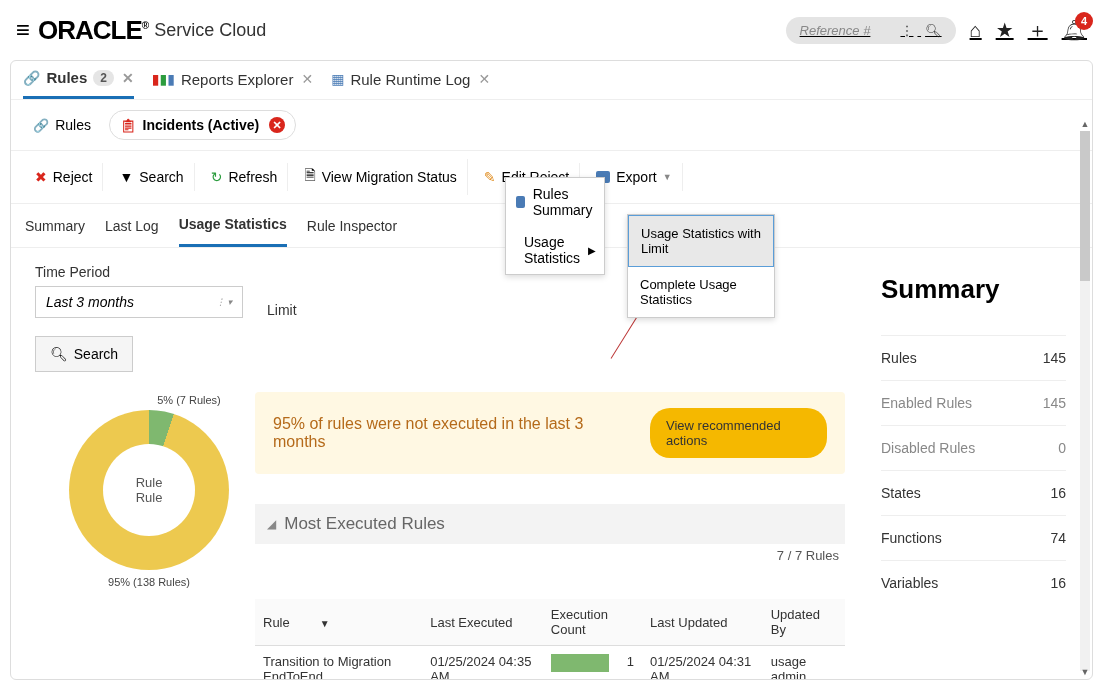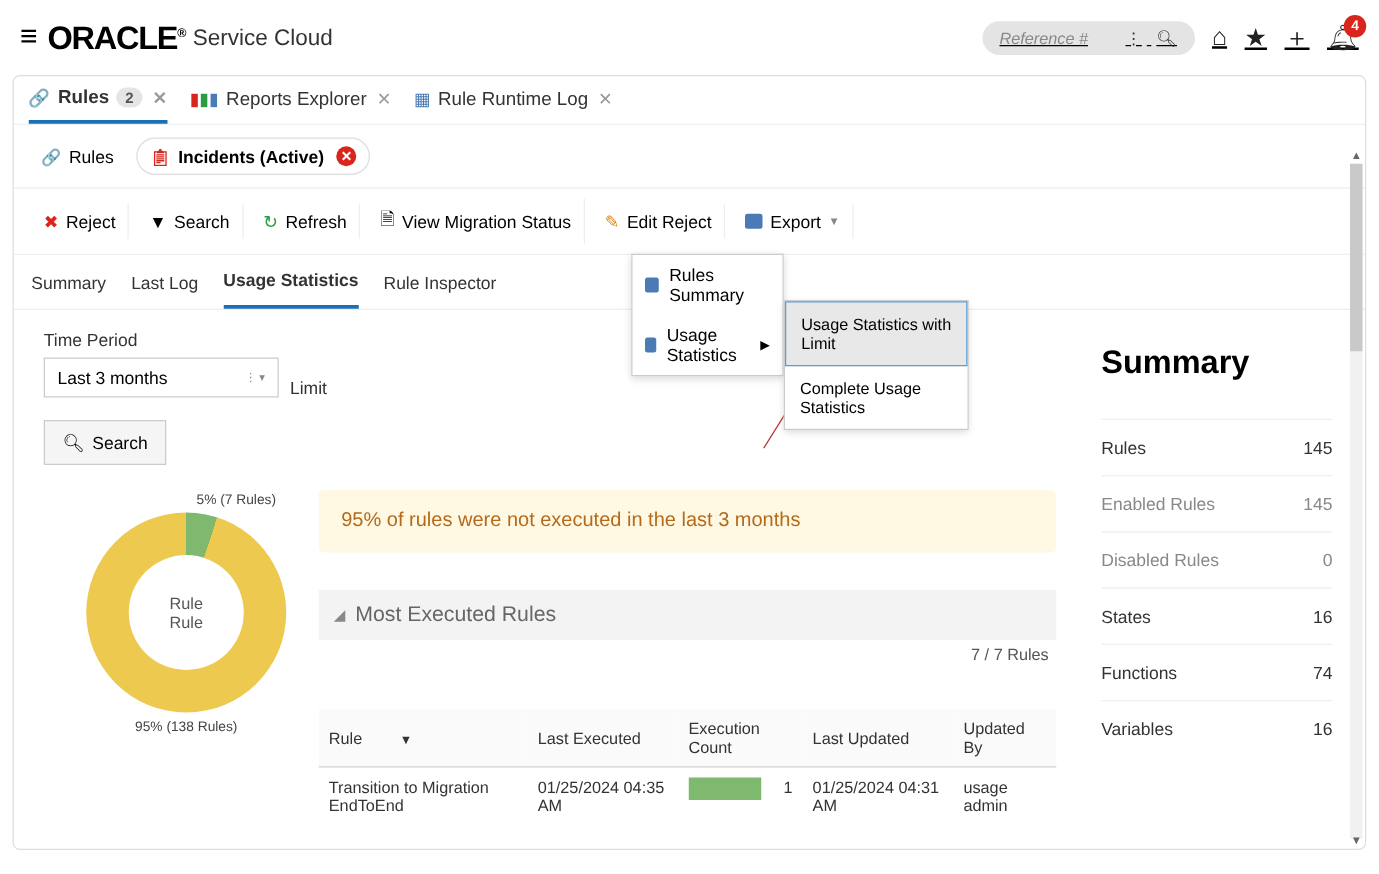--- a/index.html
+++ b/index.html
@@ -39,45 +39,45 @@
     
     .toolbar { display: flex; align-items: center; padding: 8px 14px; gap: 6px; border-bottom: 1px solid #eee; position: relative; }
     .tbtn { display: flex; align-items: center; gap: 6px; font-size: 14px; padding: 6px 10px; cursor: pointer; border-right: 1px solid #eee; }
     .tbtn:last-child { border-right: none; }
     .ticon { font-size: 14px; }
     .ticon.red { color: #d9261c; }
     .ticon.green { color: #2c9c3e; }
     .ticon.orange { color: #e08a1a; }
     
     
-    .export-menu { position: absolute; top: 52px; left: 494px; background: #fff; border: 1px solid #ccc; box-shadow: 0 2px 6px rgba(0,0,0,.15); width: 122px; z-index: 50; }
+    .export-menu { position: absolute; top: 26px; left: 494px; background: #fff; border: 1px solid #ccc; box-shadow: 0 2px 6px rgba(0,0,0,.15); width: 100px; z-index: 50; }
     .export-item { display: flex; align-items: center; gap: 8px; padding: 8px 10px; font-size: 14px; cursor: pointer; position: relative; }
     .export-item .arrow { margin-left: auto; font-size: 10px; }
     .csv-ic { width: 14px; height: 12px; background: #4a7bb5; border-radius: 2px; display: inline-block; position: relative; }
     .csv-ic::after { content: ""; position: absolute; font-size: 7px; color: #fff; top: 0; left: 1px; }
     .submenu { position: absolute; top: 36px; left: 121px; background: #fff; border: 1px solid #ccc; box-shadow: 0 2px 6px rgba(0,0,0,.15); width: 148px; }
     .submenu-item { padding: 10px 12px; font-size: 13px; cursor: pointer; }
     .submenu-item.hl { background: #e8e8e8; border: 1px solid #5a9dd8; }
     
     
     .subtabs { display: flex; align-items: center; padding: 0 14px; gap: 20px; border-bottom: 1px solid #eee; }
     .subtab { font-size: 14px; padding: 12px 0; cursor: pointer; color: #333; }
     .subtab.active { font-weight: bold; border-bottom: 3px solid #1a6fb5; }
     
     
     .body { display: flex; height: 440px; }
     .left-col { width: 860px; padding: 16px 14px 0 24px; position: relative; overflow: hidden; }
     .right-col { flex: 1; padding: 26px 26px 0 10px; }
     
     
-    .filters { display: flex; gap: 9px; align-items: flex-end; }
+    .filters { display: flex; gap: 24px; align-items: flex-end; }
     .fcol { display: flex; flex-direction: column; gap: 6px; }
     .fcol label { font-size: 14px; color: #333; }
     .fsel { border: 1px solid #ccc; padding: 7px 10px; font-size: 14px; background: #fff; display: flex; align-items: center; justify-content: space-between; cursor: pointer; }
-    .fsel.w1 { width: 188px; }
+    .fsel.w1 { width: 208px; font-style: italic; }
     .fsel.w2 { width: 70px; }
     .caret { font-size: 9px; color: #888; }
     .up-btn { border: 1px solid #ccc; padding: 7px 10px; font-size: 12px; cursor: pointer; }
     .search-btn { margin-top: 18px; border: 1px solid #ccc; background: #f5f5f5; padding: 9px 14px; font-size: 14px; display: inline-flex; align-items: center; gap: 6px; cursor: pointer; }
     
     
     .banner { margin-top: 20px; margin-left: 220px; background: #fff8e3; border-radius: 4px; padding: 16px 18px; display: flex; align-items: center; justify-content: space-between; width: 590px; gap: 43px; }
     .banner-text { color: #b56a1a; font-size: 16px; }
     .banner-btn { background: #f5b800; border-radius: 20px; padding: 10px 16px; font-size: 13px; color: #333; cursor: pointer; }
     
@@ -236,20 +236,21 @@
         </div>
       </div>
       <div class="search-btn">
           <span>🔍︎</span>
           <span>Search</span>
         </div>
 
       
       <div class="banner">
         <span class="banner-text">95% of rules were not executed in the last 3 months</span>
+        <span class="banner-btn">View recommended actions</span>
       </div>
 
       
       <div class="donut-wrap">
         <div class="donut-label-top">5% (7 Rules)</div>
         <div class="donut">
           <div class="donut-center">
             <span>Rule</span>
             <span>Rule</span>
           </div>

